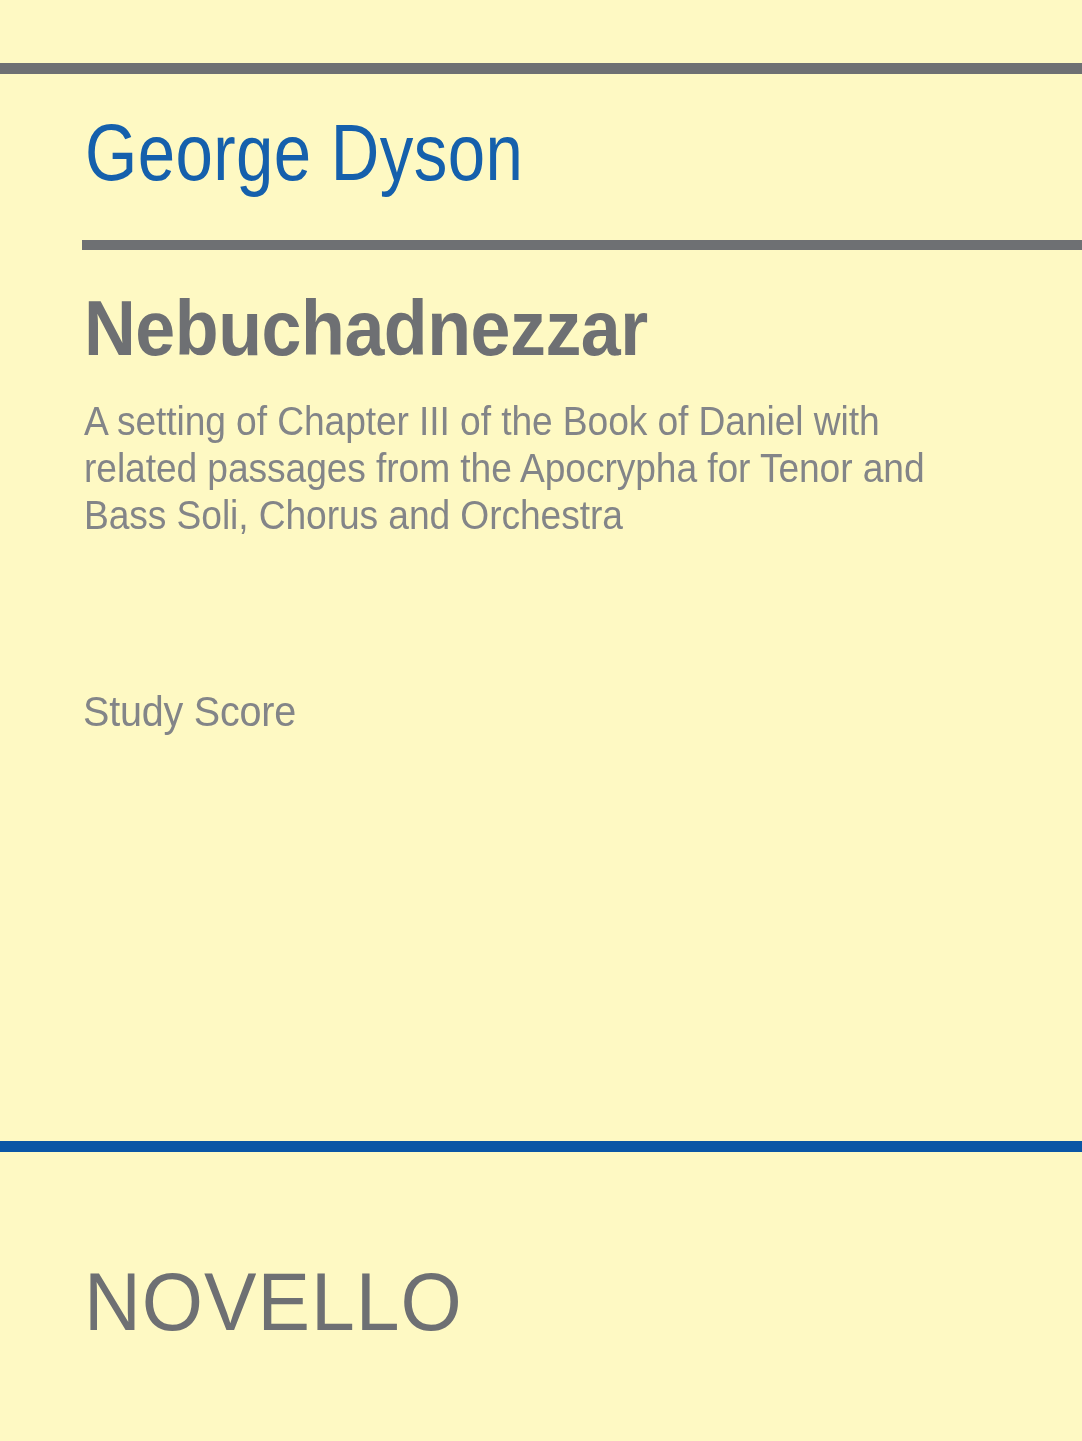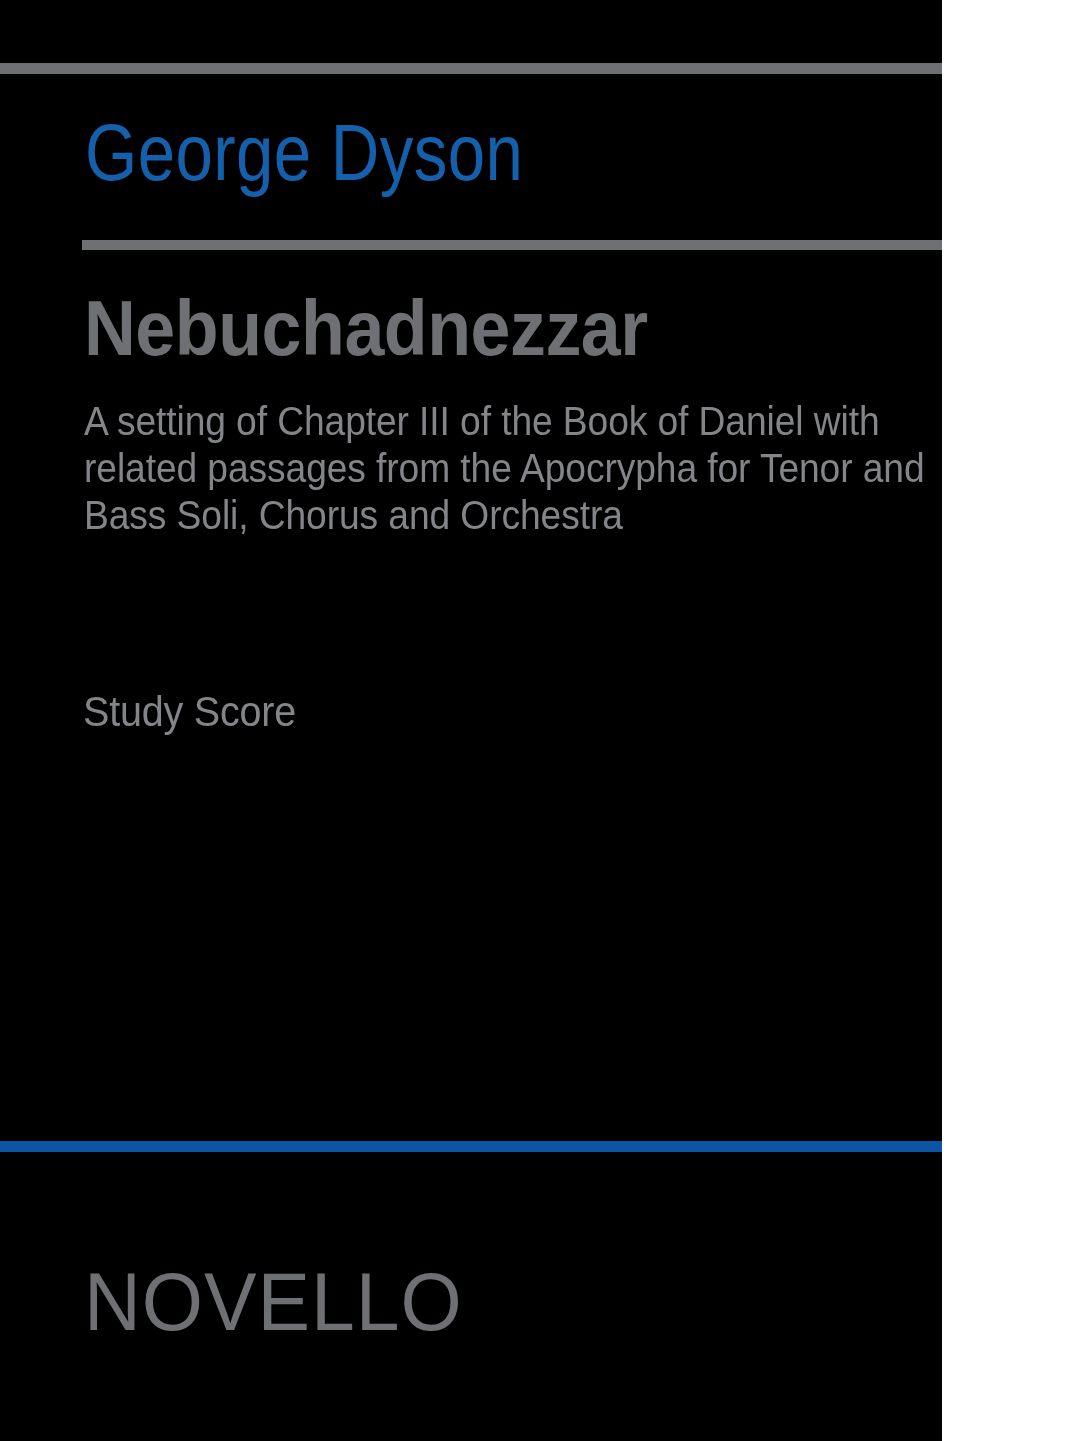--- a/index.html
+++ b/index.html
@@ -7,23 +7,23 @@
     padding: 0;
     background: #ffffff;
   }
   body {
     font-family: "Liberation Sans", sans-serif;
     -webkit-font-smoothing: antialiased;
   }
 
   .page {
     position: relative;
-    width: 942px;
+    width: 1082px;
     height: 1441px;
-    background: #000000;
+    background: #fef9c3;
     overflow: hidden;
   }
 
   
   .rule-top {
     position: absolute;
     left: 0;
     top: 63px;
     width: 1082px;
     height: 11px;

